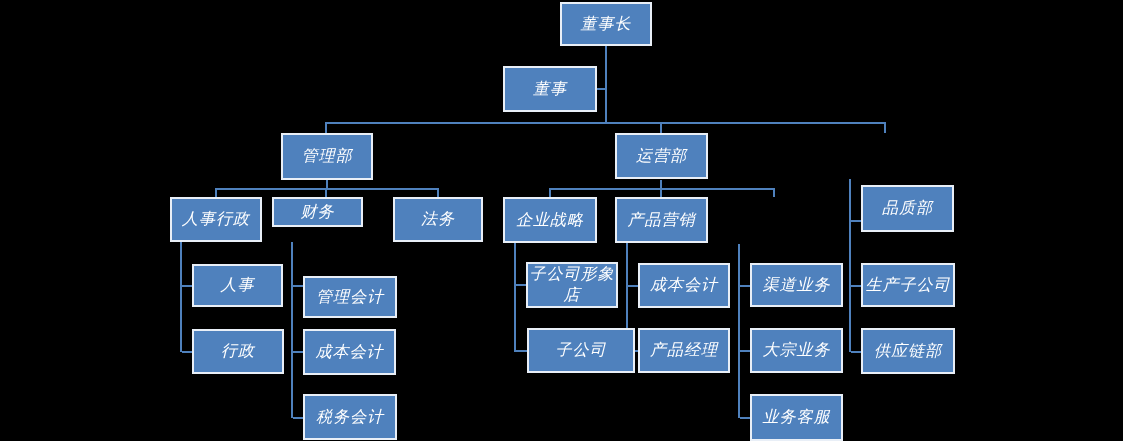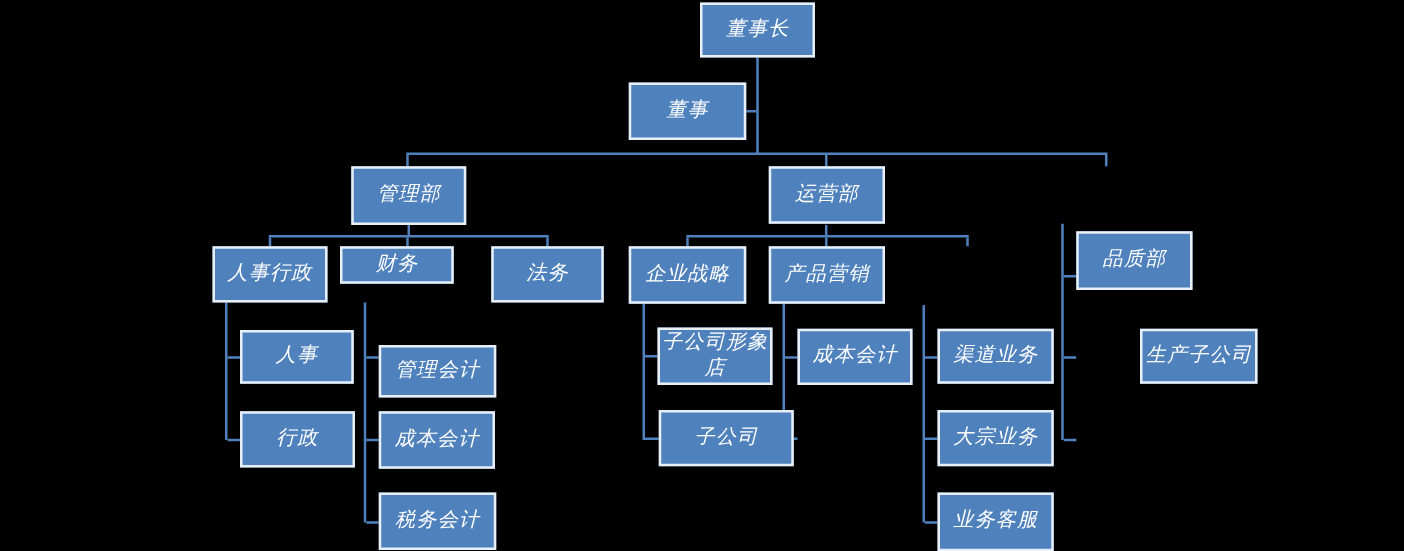--- a/index.html
+++ b/index.html
@@ -133,35 +133,41 @@
     </div>
   <div class="node" style="left:526px;top:262px;width:92px;height:46px">
       <span class="lbl">子公司形象店</span>
     </div>
   <div class="node" style="left:638px;top:263px;width:92px;height:45px">
       <span class="lbl">成本会计</span>
     </div>
   <div class="node" style="left:750px;top:263px;width:93px;height:44px">
       <span class="lbl">渠道业务</span>
     </div>
-  <div class="node" style="left:912px;top:263px;width:94px;height:44px">
+  <div class="node" style="left:861px;top:263px;width:94px;height:44px">
       <span class="lbl">生产子公司</span>
     </div>
 
   <div class="node" style="left:192px;top:329px;width:92px;height:45px">
       <span class="lbl">行政</span>
     </div>
   <div class="node" style="left:303px;top:329px;width:93px;height:46px">
       <span class="lbl">成本会计</span>
     </div>
   <div class="node" style="left:527px;top:328px;width:108px;height:45px">
       <span class="lbl">子公司</span>
     </div>
+  <div class="node" style="left:638px;top:328px;width:92px;height:45px">
+      <span class="lbl">产品经理</span>
+    </div>
   <div class="node" style="left:750px;top:328px;width:93px;height:45px">
       <span class="lbl">大宗业务</span>
+    </div>
+  <div class="node" style="left:861px;top:328px;width:94px;height:46px">
+      <span class="lbl">供应链部</span>
     </div>
 
   <div class="node" style="left:303px;top:394px;width:94px;height:46px">
       <span class="lbl">税务会计</span>
     </div>
   <div class="node" style="left:750px;top:394px;width:93px;height:47px">
       <span class="lbl">业务客服</span>
     </div>
 
 </div>

